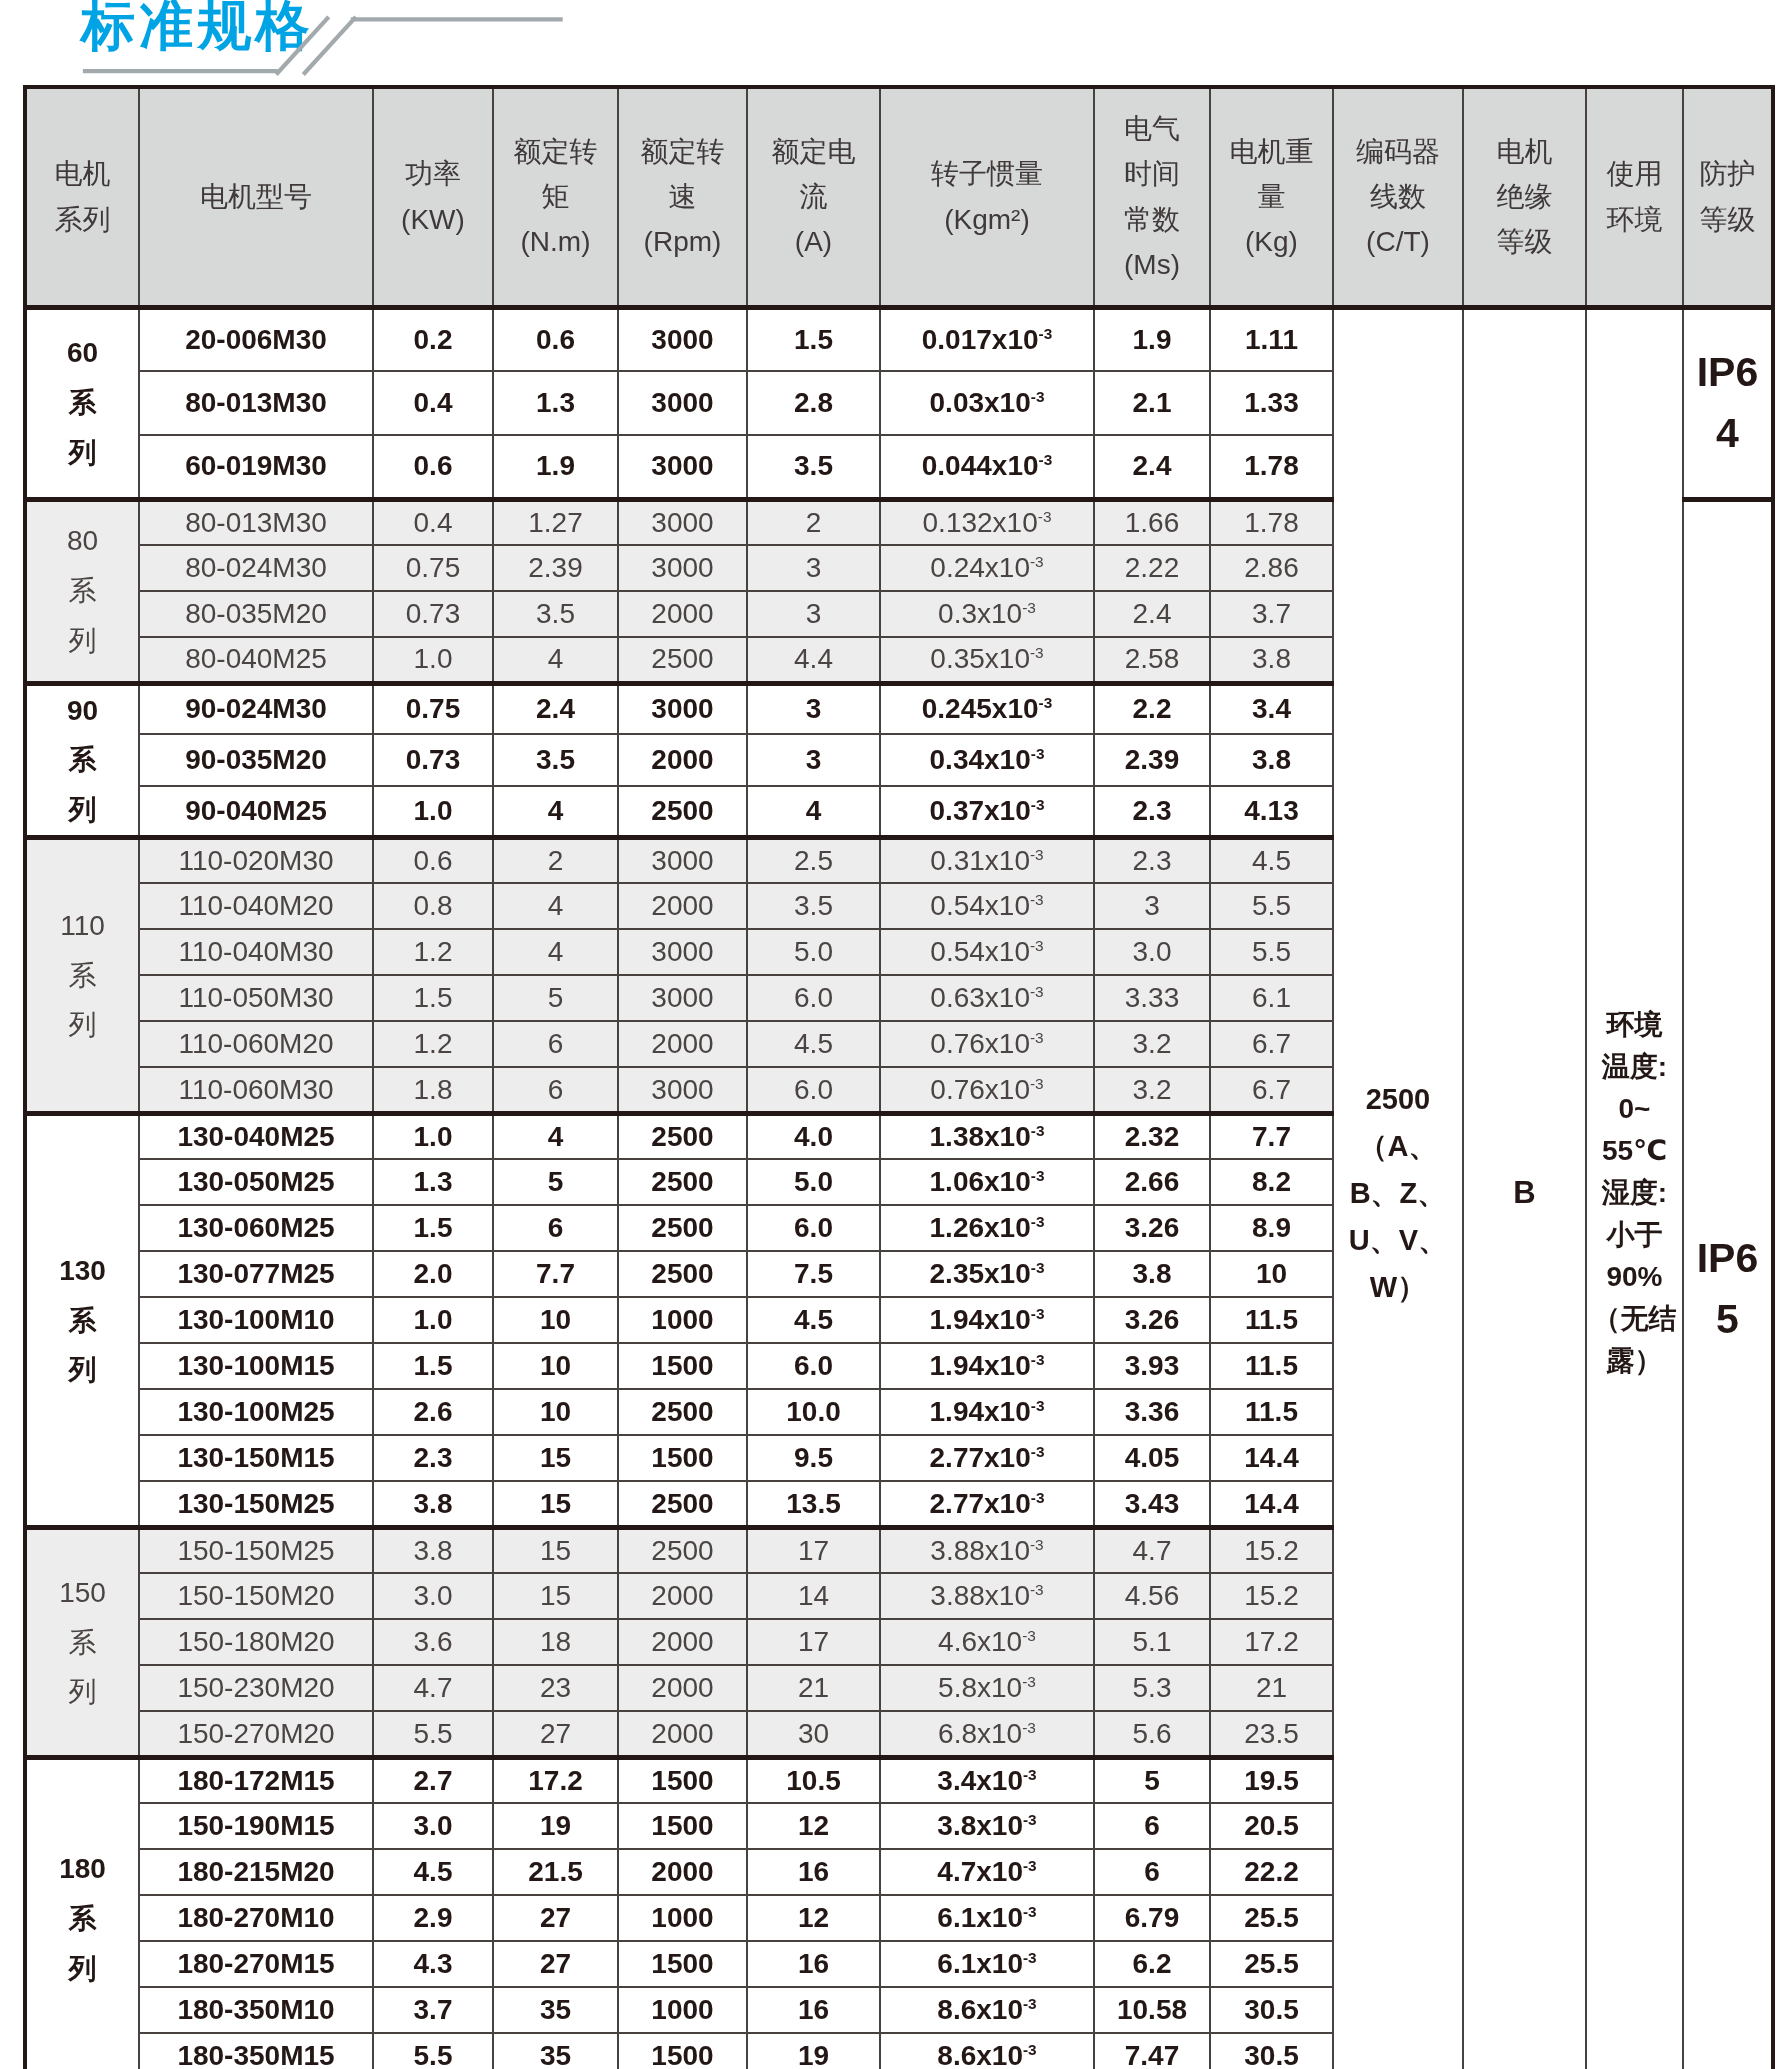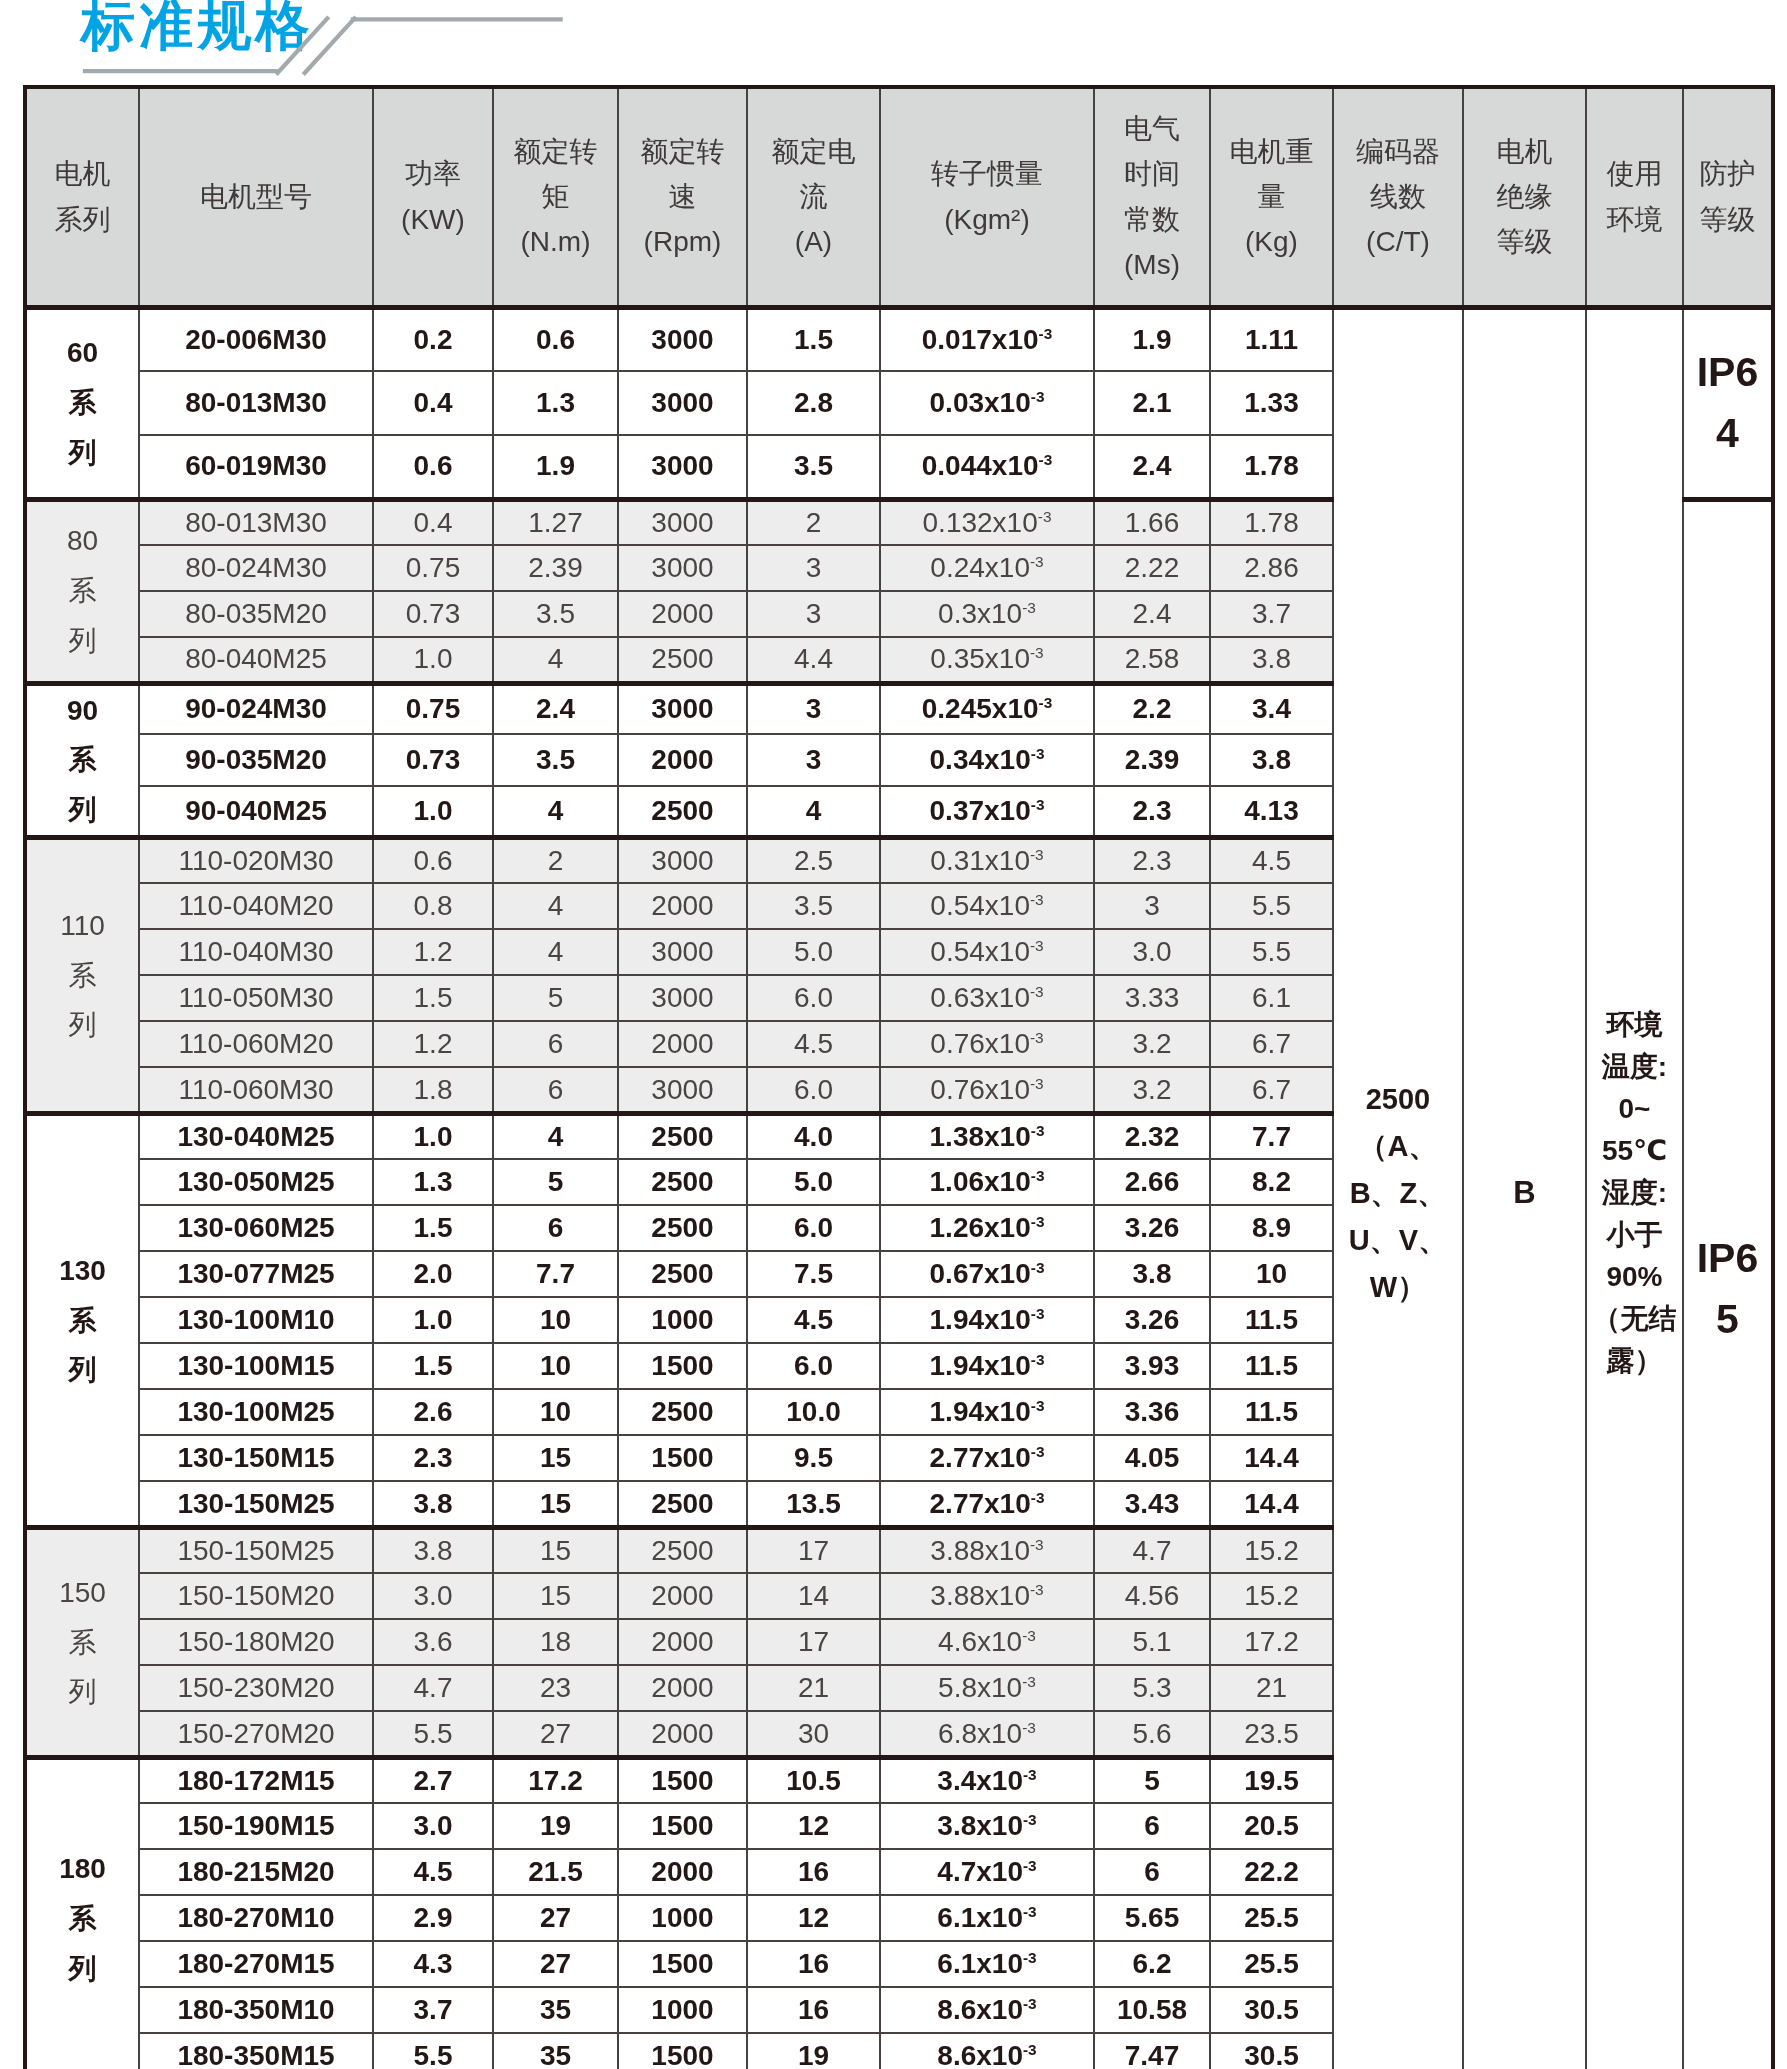--- a/index.html
+++ b/index.html
@@ -354,21 +354,21 @@
         <td><span>1.26</span><span>x10</span><sup>-3</sup></td>
         <td>3.26</td>
         <td>8.9</td>
       </tr>
       <tr class="plainbg boldrow">
         <td>130-077M25</td>
         <td>2.0</td>
         <td>7.7</td>
         <td>2500</td>
         <td>7.5</td>
-        <td><span>0.67</span><span>x10</span><sup>-3</sup></td>
+        <td><span>2.35</span><span>x10</span><sup>-3</sup></td>
         <td>3.8</td>
         <td>10</td>
       </tr>
       <tr class="plainbg boldrow">
         <td>130-100M10</td>
         <td>1.0</td>
         <td>10</td>
         <td>1000</td>
         <td>4.5</td>
         <td><span>1.94</span><span>x10</span><sup>-3</sup></td>
@@ -501,21 +501,21 @@
         <td>6</td>
         <td>22.2</td>
       </tr>
       <tr class="plainbg boldrow">
         <td>180-270M10</td>
         <td>2.9</td>
         <td>27</td>
         <td>1000</td>
         <td>12</td>
         <td><span>6.1</span><span>x10</span><sup>-3</sup></td>
-        <td>5.65</td>
+        <td>6.79</td>
         <td>25.5</td>
       </tr>
       <tr class="plainbg boldrow">
         <td>180-270M15</td>
         <td>4.3</td>
         <td>27</td>
         <td>1500</td>
         <td>16</td>
         <td><span>6.1</span><span>x10</span><sup>-3</sup></td>
         <td>6.2</td>

